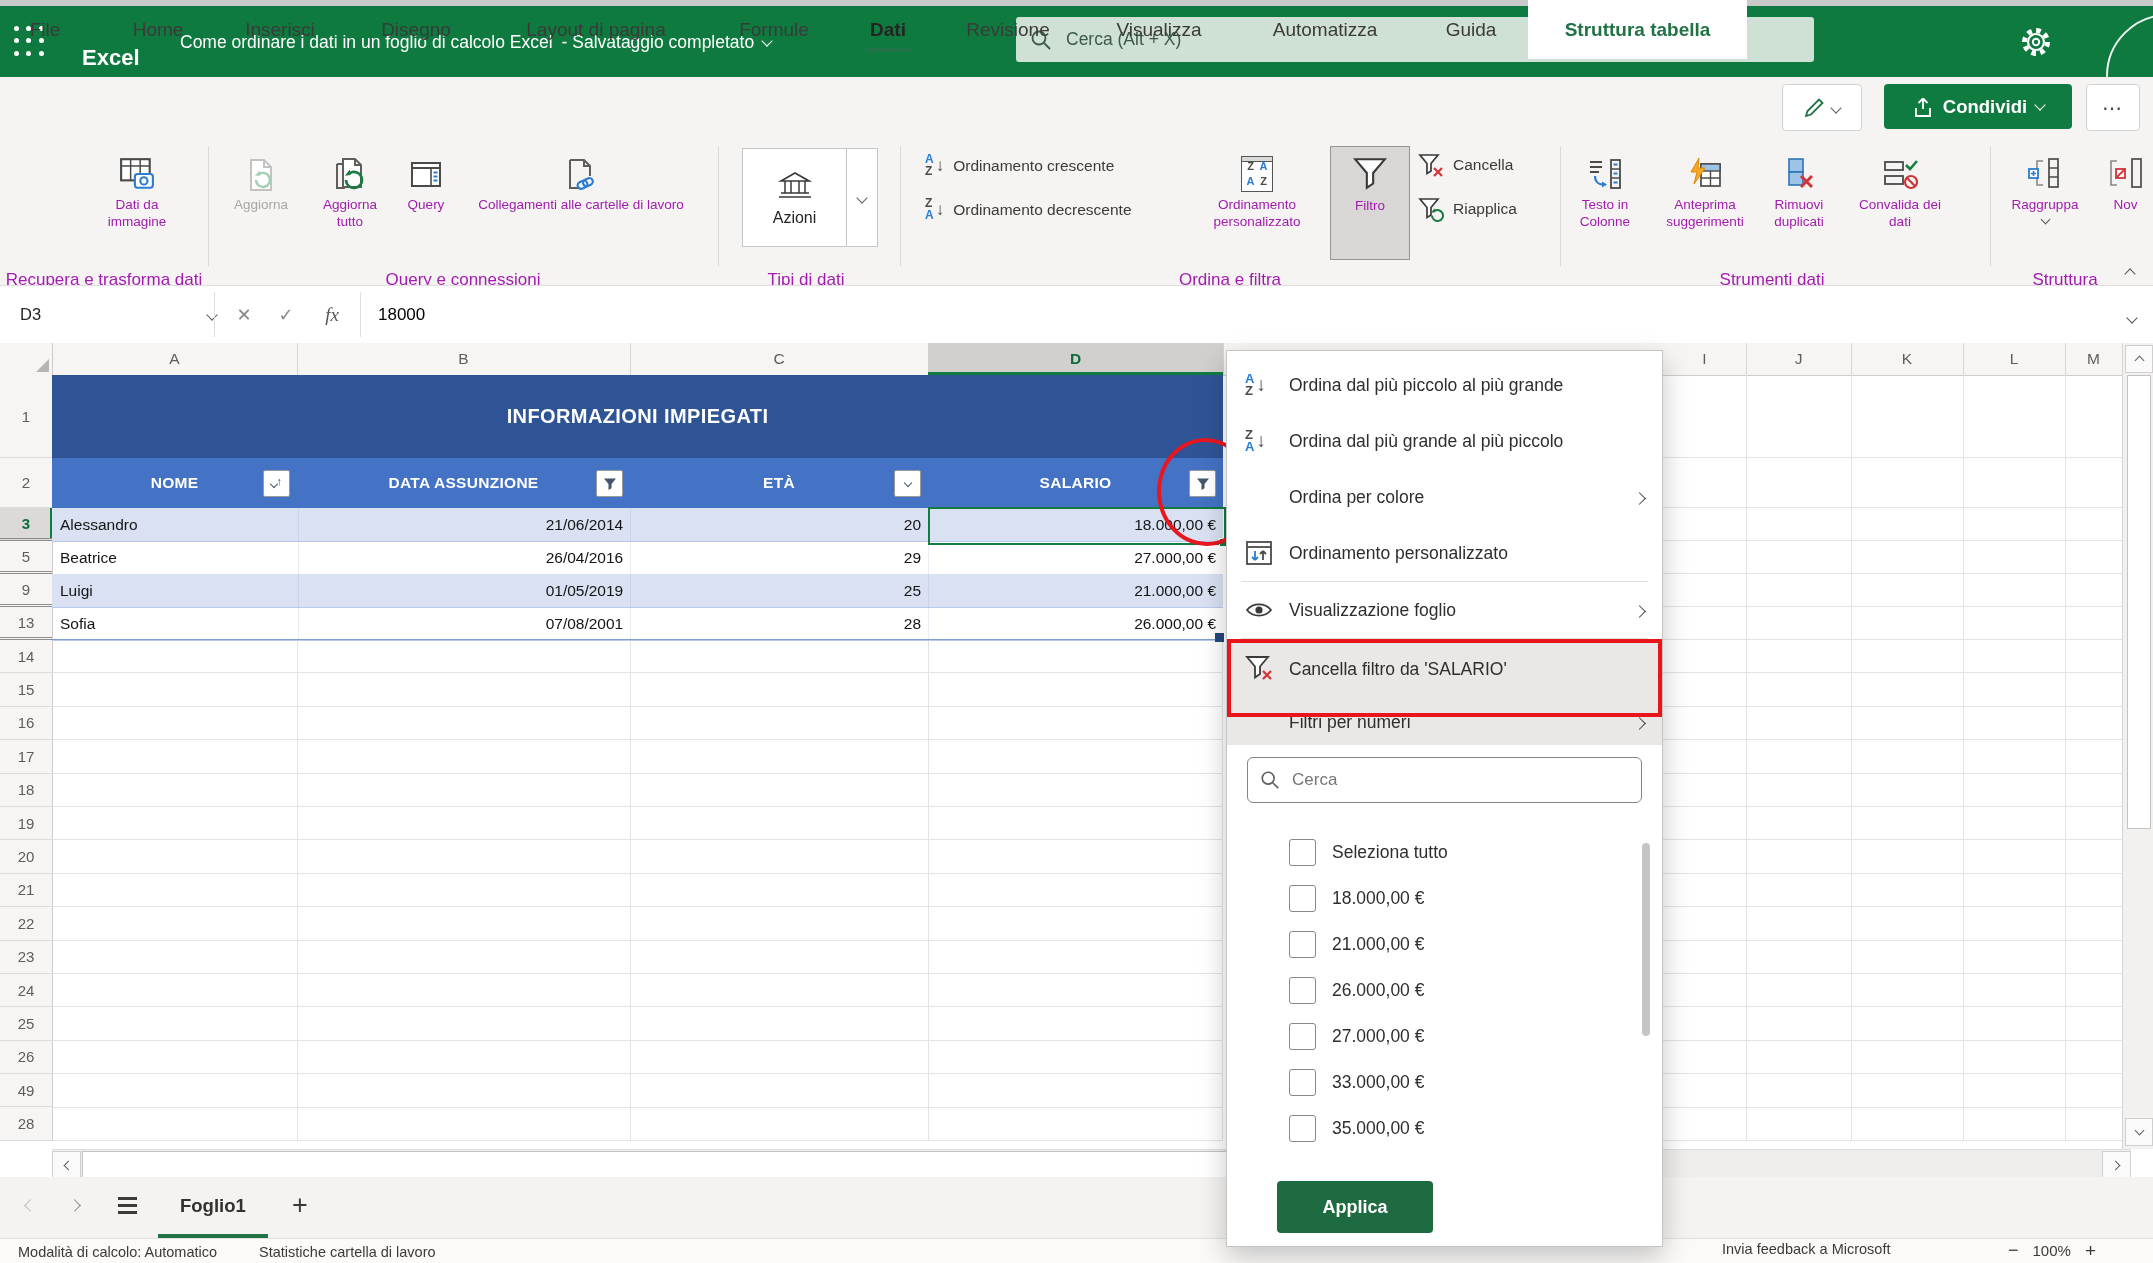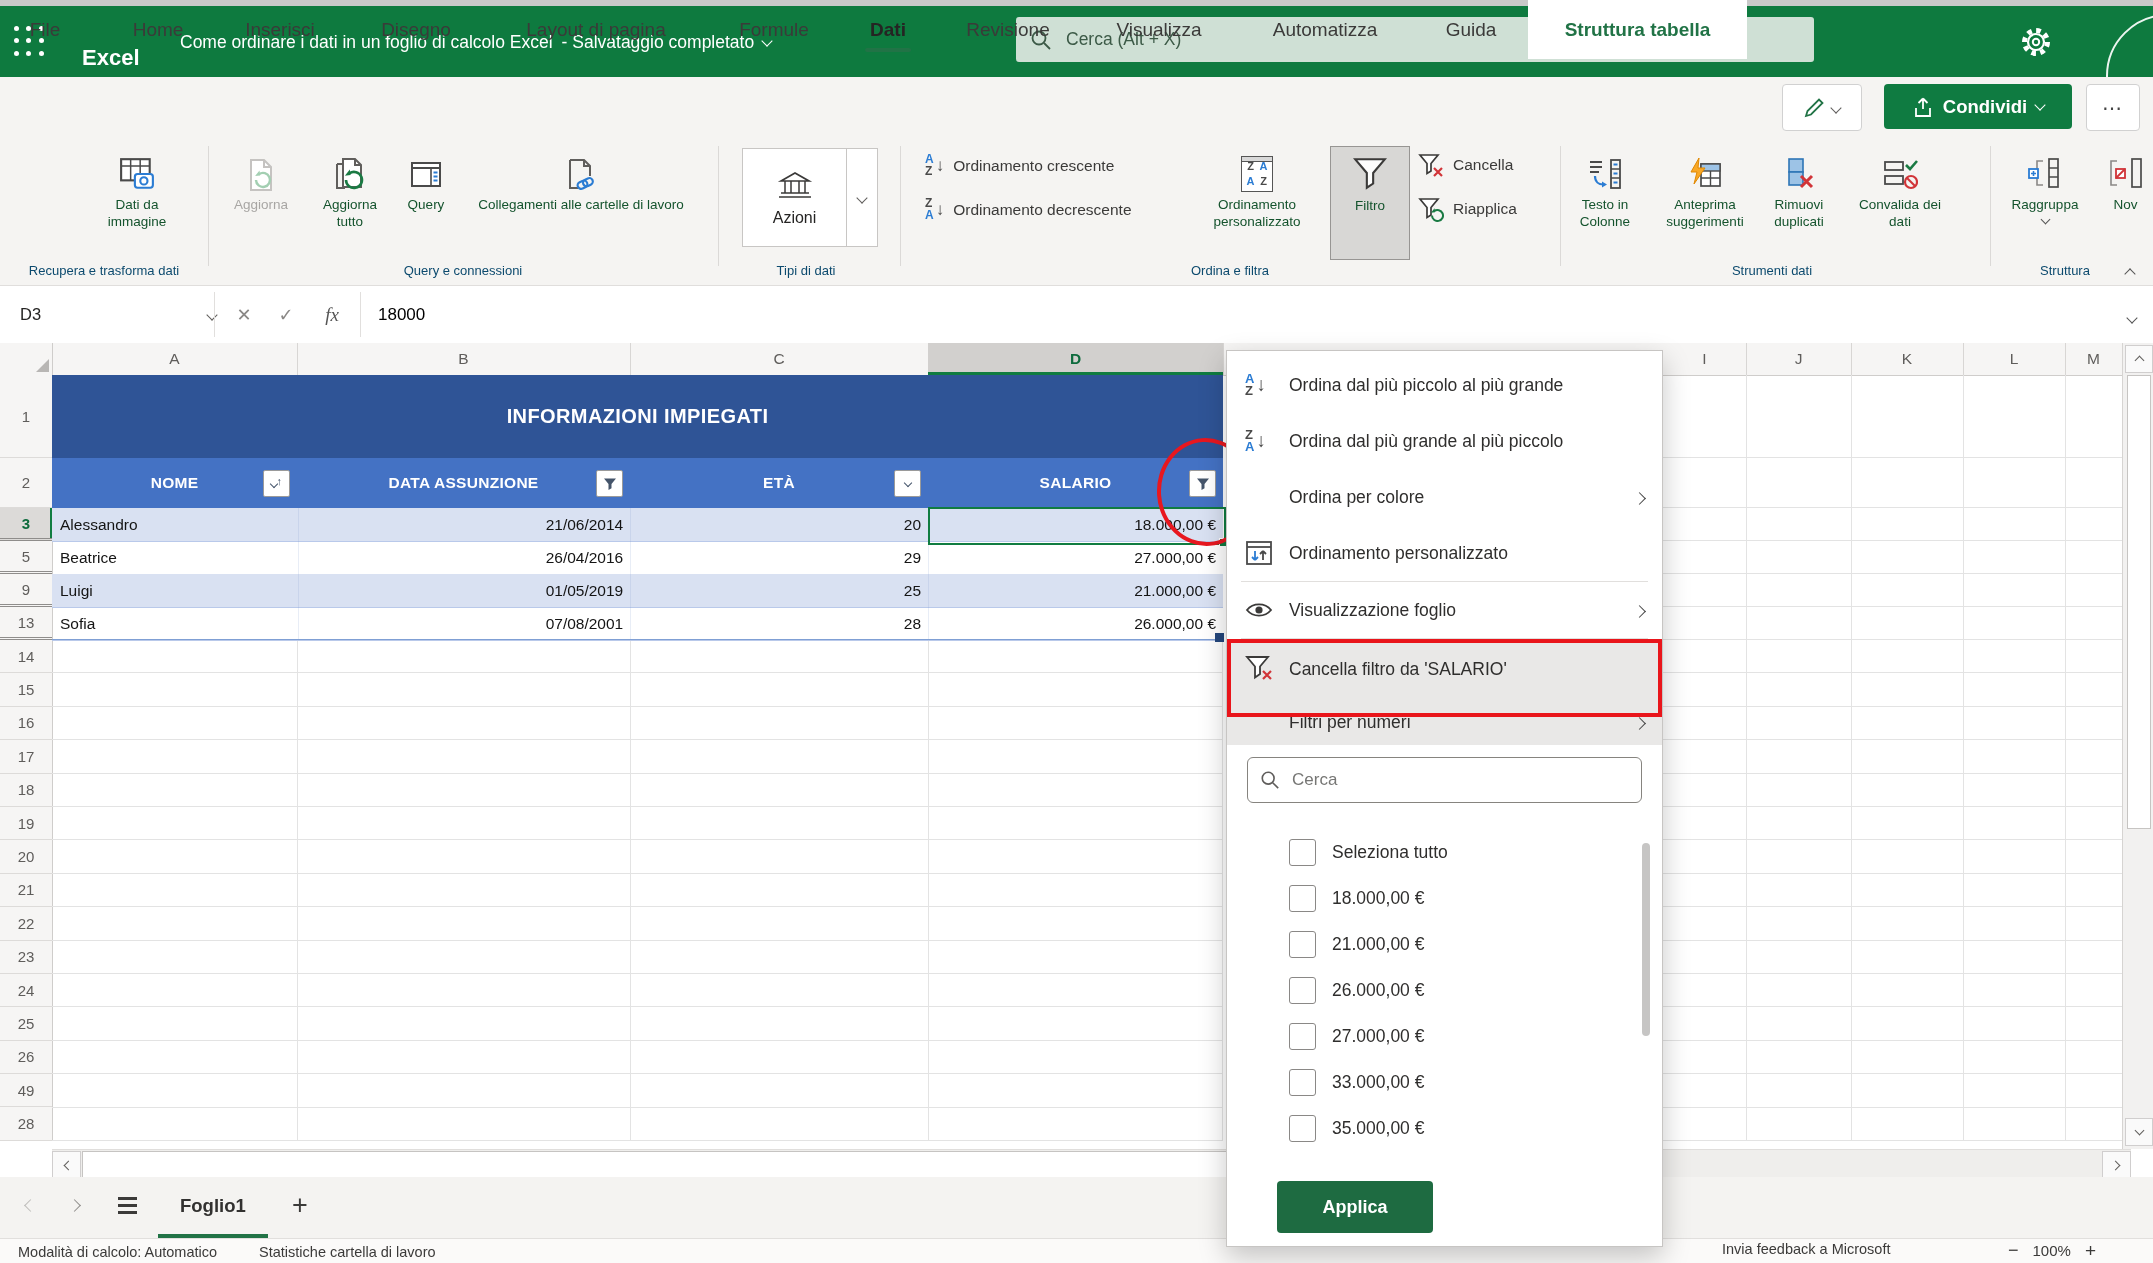--- a/index.html
+++ b/index.html
@@ -28,24 +28,24 @@
   .mtab.active{font-weight:700;color:#252423}
   .mtab.active::after{content:"";position:absolute;left:50%;transform:translateX(-50%);bottom:7px;width:46px;height:4px;background:#217346;border-radius:2px}
   .ttab{left:1528px;top:0;width:219px;height:59px;background:#fff;color:#217346;font-size:19px;font-weight:600;display:flex;align-items:center;justify-content:center;cursor:pointer}
   .penbtn{left:1782px;top:84px;width:78px;height:45px;background:#fff;border:1px solid #d1d1d1;border-radius:4px;display:flex;align-items:center;justify-content:center;gap:8px;cursor:pointer;color:#605e5c}
   .sharebtn{left:1884px;top:84px;width:188px;height:45px;background:#0f7b41;border-radius:4px;color:#fff;font-size:18.5px;font-weight:600;display:flex;align-items:center;justify-content:center;gap:9px;cursor:pointer}
   .morebtn{left:2086px;top:84px;width:52px;height:45px;background:#fff;border:1px solid #d1d1d1;border-radius:4px;display:flex;align-items:center;justify-content:center;color:#444;font-size:20px;letter-spacing:2px;cursor:pointer}
 
   
   .ribbon{left:0;top:136px;width:2153px;height:149px;background:#f5f4f2;border-bottom:1px solid #e0dedc}
   .rsep{position:absolute;top:10px;width:1px;height:120px;background:#dbd9d7}
-  .glabel{position:absolute;top:127px;transform:translateX(-50%);font-size:13px;color:#0c4a6e;white-space:nowrap}
+  .glabel{position:absolute;top:134px;transform:translateX(-50%);font-size:17px;color:#a21caf;white-space:nowrap}
   .rbtn{position:absolute;top:10px;height:112px;display:flex;flex-direction:column;align-items:center;cursor:pointer}
   .ric{height:46px;display:flex;align-items:flex-end;justify-content:center}
-  .rlb{font-size:13.5px;line-height:16.5px;color:#14532d;text-align:center;margin-top:5px}
+  .rlb{font-size:13.5px;line-height:16.5px;color:#a21caf;text-align:center;margin-top:5px}
   .rbtn.dis .rlb{color:#a8a6a4}
   .rrow{position:absolute;display:flex;align-items:center;gap:9px;font-size:15.5px;color:#3b3a39;cursor:pointer;white-space:nowrap}
   .azibox{position:absolute;left:742px;top:12px;width:134px;height:97px;background:#fff;border:1px solid #c8c6c4;display:flex;cursor:pointer}
   .azimain{width:103px;display:flex;flex-direction:column;align-items:center;justify-content:center;gap:4px;font-size:16px;color:#252423}
   .azidrop{width:30px;border-left:1px solid #c8c6c4;display:flex;align-items:center;justify-content:center;color:#605e5c}
   .selbtn{background:#d8d7d5;border:1px solid #979593}
   .azi{display:inline-flex;align-items:center;gap:2px}
   .azi .col{display:flex;flex-direction:column;line-height:11.5px;font-size:12px;font-weight:700;font-style:normal}
   .blue{color:#2b7cd3} .dk{color:#4a4a4a}
   .azi .ar{font-size:17px;color:#4a4a4a}

